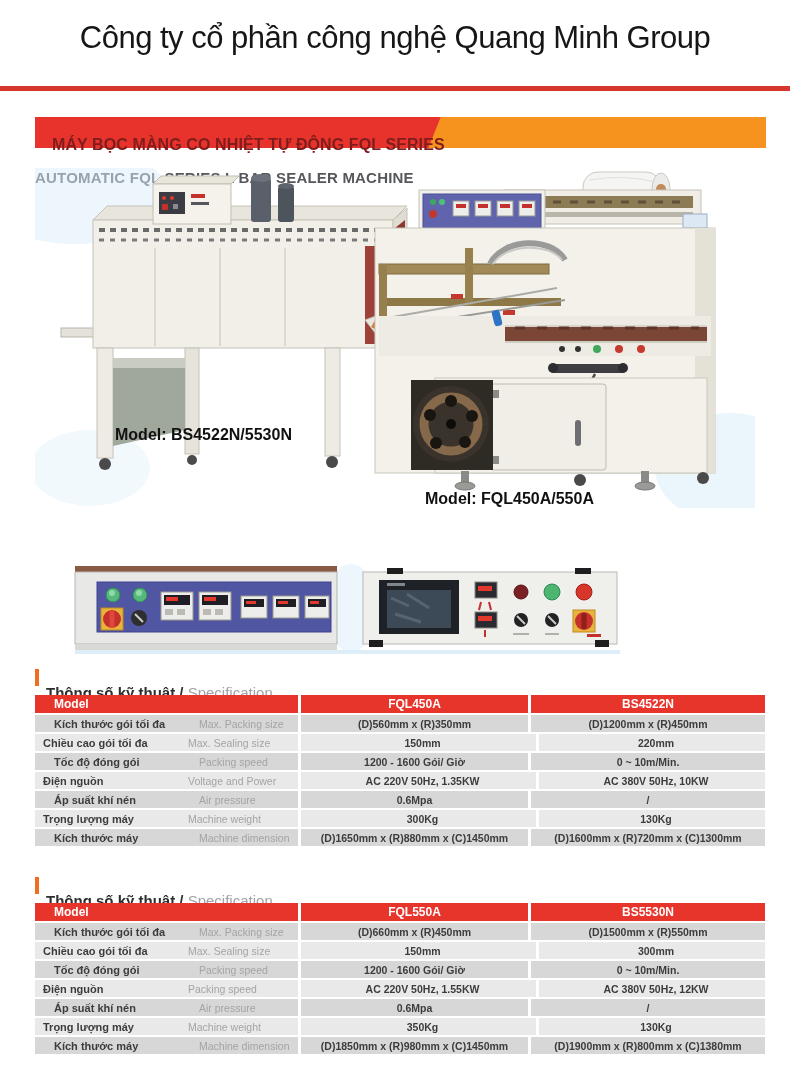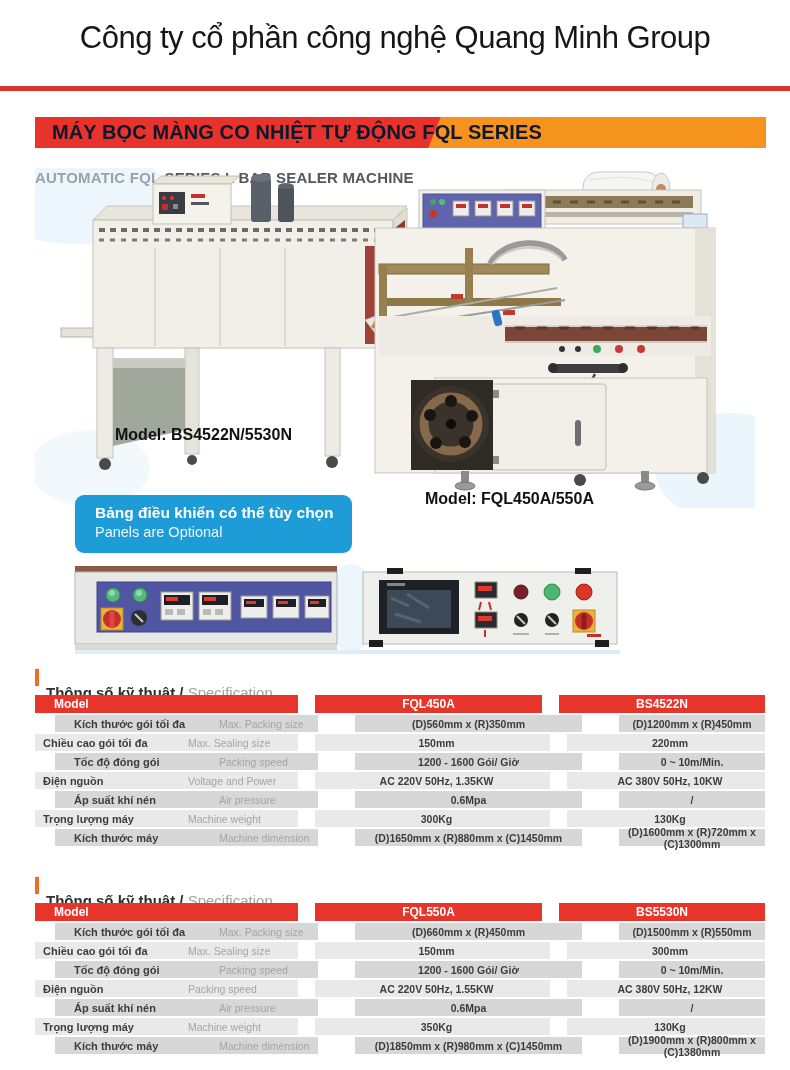--- a/index.html
+++ b/index.html
@@ -15,22 +15,22 @@
   }
   .divider { position:absolute; top:86px; left:0; width:790px; height:5px; background:#D6362C; }
 
   
   .banner { position:absolute; top:117px; left:35px; width:731px; height:31px; background:#F6921E; }
   .banner-red {
     position:absolute; inset:0; background:#E8332C;
     clip-path:polygon(0 0, 55.5% 0, 53.8% 100%, 0 100%);
   }
   .banner-title {
-    position:absolute; top:0; left:17px; height:31px; line-height:31px;
-    color:#0f172a; font-weight:bold; font-size:20px; letter-spacing:0.1px; white-space:nowrap;
+    position:absolute; top:12px; left:17px; height:31px; line-height:31px;
+    color:#7f1d1d; font-weight:bold; font-size:16px; letter-spacing:0.1px; white-space:nowrap;
   }
   .banner-subtitle {
     position:absolute; top:169px; left:35px; font-size:15px; font-weight:bold;
     color:#55575B; letter-spacing:0.2px; white-space:nowrap;
   }
 
   
   .illustration { position:absolute; top:168px; left:35px; width:720px; height:340px; }
   .model-label { position:absolute; font-size:16px; font-weight:bold; color:#111; white-space:nowrap; }
   .model-label.tunnel { left:80px; top:258px; }
@@ -52,28 +52,28 @@
   .spec-heading .bar { position:absolute; left:0; top:1px; width:4px; height:17px; background:#F26C21; }
   .spec-heading .txt { position:absolute; left:11px; top:16px; font-size:15px; white-space:nowrap; }
   .spec-heading .vi { font-weight:bold; color:#2E2E30; }
   .spec-heading .en { color:#9FA1A4; }
   .spec-heading.s1 { top:668px; }
   .spec-heading.s2 { top:876px; }
 
   .spec-table { position:absolute; left:35px; width:730px; }
   .spec-table.t1 { top:695px; }
   .spec-table.t2 { top:903px; }
-  .spec-row { display:flex; gap:17px; height:17px; margin-top:2px; }
+  .spec-row { display:flex; gap:3px; height:17px; margin-top:2px; }
   .spec-row.head { height:18px; margin-top:0; }
   .cell { display:flex; align-items:center; font-size:11px; color:#404042; }
   .c1 { width:263px; padding-left:19px; box-sizing:border-box; }
   .c2 { width:227px; justify-content:center; text-align:left; }
   .c3 { flex:1; justify-content:center; text-align:center; }
   .head .cell { background:#E8352C; color:#fff; font-weight:bold; font-size:12px; }
-  .row-dark .cell { background:#D7D7D7;margin-left:20px; }
+  .row-dark .cell { background:#D7D7D7; }
   .row-light .cell { background:#E9E9E9;padding-left:8px; }
   .c1 .vi { width:145px; font-weight:bold; color:#3C3C3E; }
   .c1 .en { font-size:10.5px; color:#A4A4A7; font-weight:normal; }
   .val { font-weight:bold; color:#3C3C3E; font-size:10.5px; }
 </style>
 </head>
 <body>
 
 <div id="page">
 
@@ -233,24 +233,20 @@
         <rect x="606" y="303" width="8" height="13" fill="#8A8A86"></rect>
         <ellipse cx="610" cy="318" rx="10" ry="4" fill="#9A9A96" stroke="#777"></ellipse>
         <circle cx="545" cy="312" r="6" fill="#4A4A4A"></circle>
         <circle cx="668" cy="310" r="6" fill="#4A4A4A"></circle>
       </g>
     </svg>
     <div class="model-label tunnel">Model: BS4522N/5530N</div>
     <div class="model-label sealer">Model: FQL450A/550A</div>
   </div>
 
-  <div class="callout">
-    <div class="l1">Bảng điều khiển có thể tùy chọn</div>
-    <div class="l2">Panels are Optional</div>
-  </div>
 
   <div class="panels">
     <svg width="720" height="100" viewBox="0 0 720 100">
       <rect x="40" y="92" width="545" height="4" fill="#CFE7F5" opacity="0.7"></rect>
       <ellipse cx="316" cy="50" rx="26" ry="44" fill="#D9EDF9" opacity="0.5"></ellipse>
 
       <g>
         <rect x="40" y="8" width="262" height="6" fill="#8A5A44"></rect>
         <rect x="40" y="14" width="262" height="72" fill="#E8E8E6" stroke="#B5B5B2"></rect>
         <rect x="62" y="24" width="234" height="50" fill="#5156A3" stroke="#3E4390"></rect>

